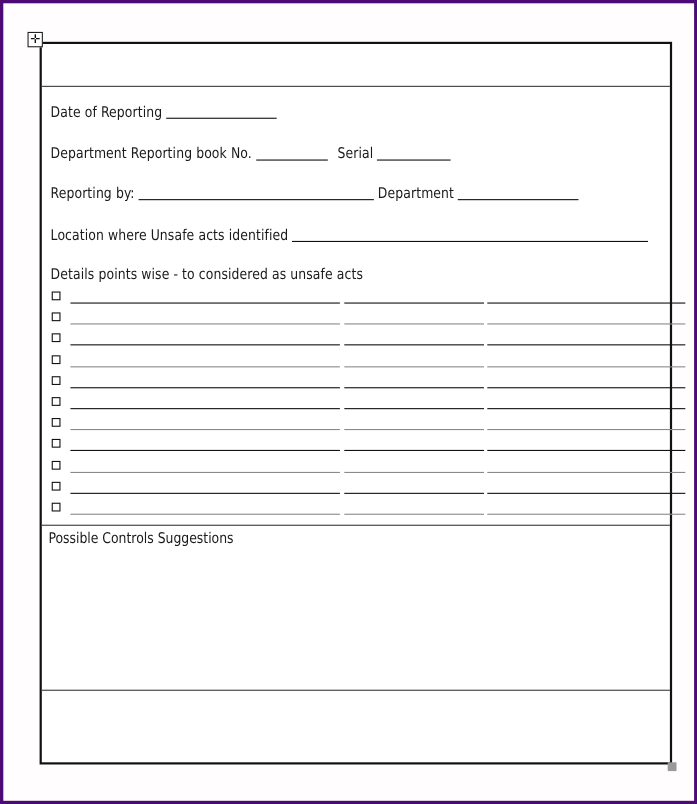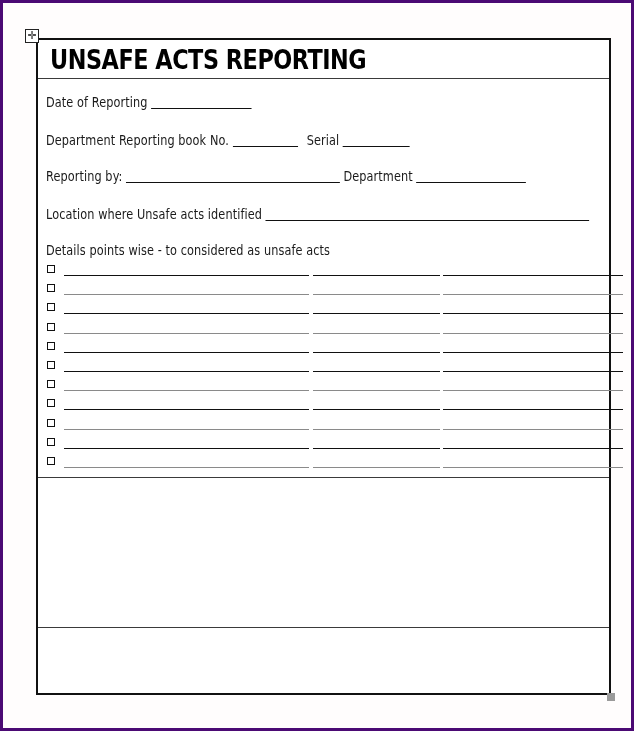--- a/index.html
+++ b/index.html
@@ -168,23 +168,20 @@
 </style>
 </head>
 <body>
 
 <div id="page-frame">
 
   <div id="move-handle">✛</div>
 
   <div id="form-table">
 
-    <div id="title-band">
-      <div id="form-title">UNSAFE ACTS REPORTING</div>
-    </div>
     <div class="row-sep" style="top:38px;"></div>
 
     <div class="field" style="left:8px; top:54px;">
       <span class="lbl">Date of Reporting</span>
       <span class="blank" style="width:108px;"></span>
     </div>
 
     <div class="field" style="left:8px; top:92px;">
       <span class="lbl">Department Reporting book No.</span>
       <span class="blank" style="width:70px;"></span>
@@ -294,20 +291,23 @@
           <div class="cb-line grey">
             <span class="seg" style="left: 0px; width: 245px;"></span>
             <span class="seg" style="left: 249px; width: 127px;"></span>
             <span class="seg" style="left: 379px; width: 180px;"></span>
           </div>
         </div>
       </div>
 
     <div class="row-sep" style="top:437px;"></div>
 
+    <div style="position:absolute; left:0; top:437px; width:100%; height:150px;">
+      <div class="field" id="suggestions-label">Possible Controls Suggestions</div>
+    </div>
 
     <div class="row-sep" style="top:587px;"></div>
 
 
   </div>
 
   <div id="resize-handle"></div>
 
 </div>
 

